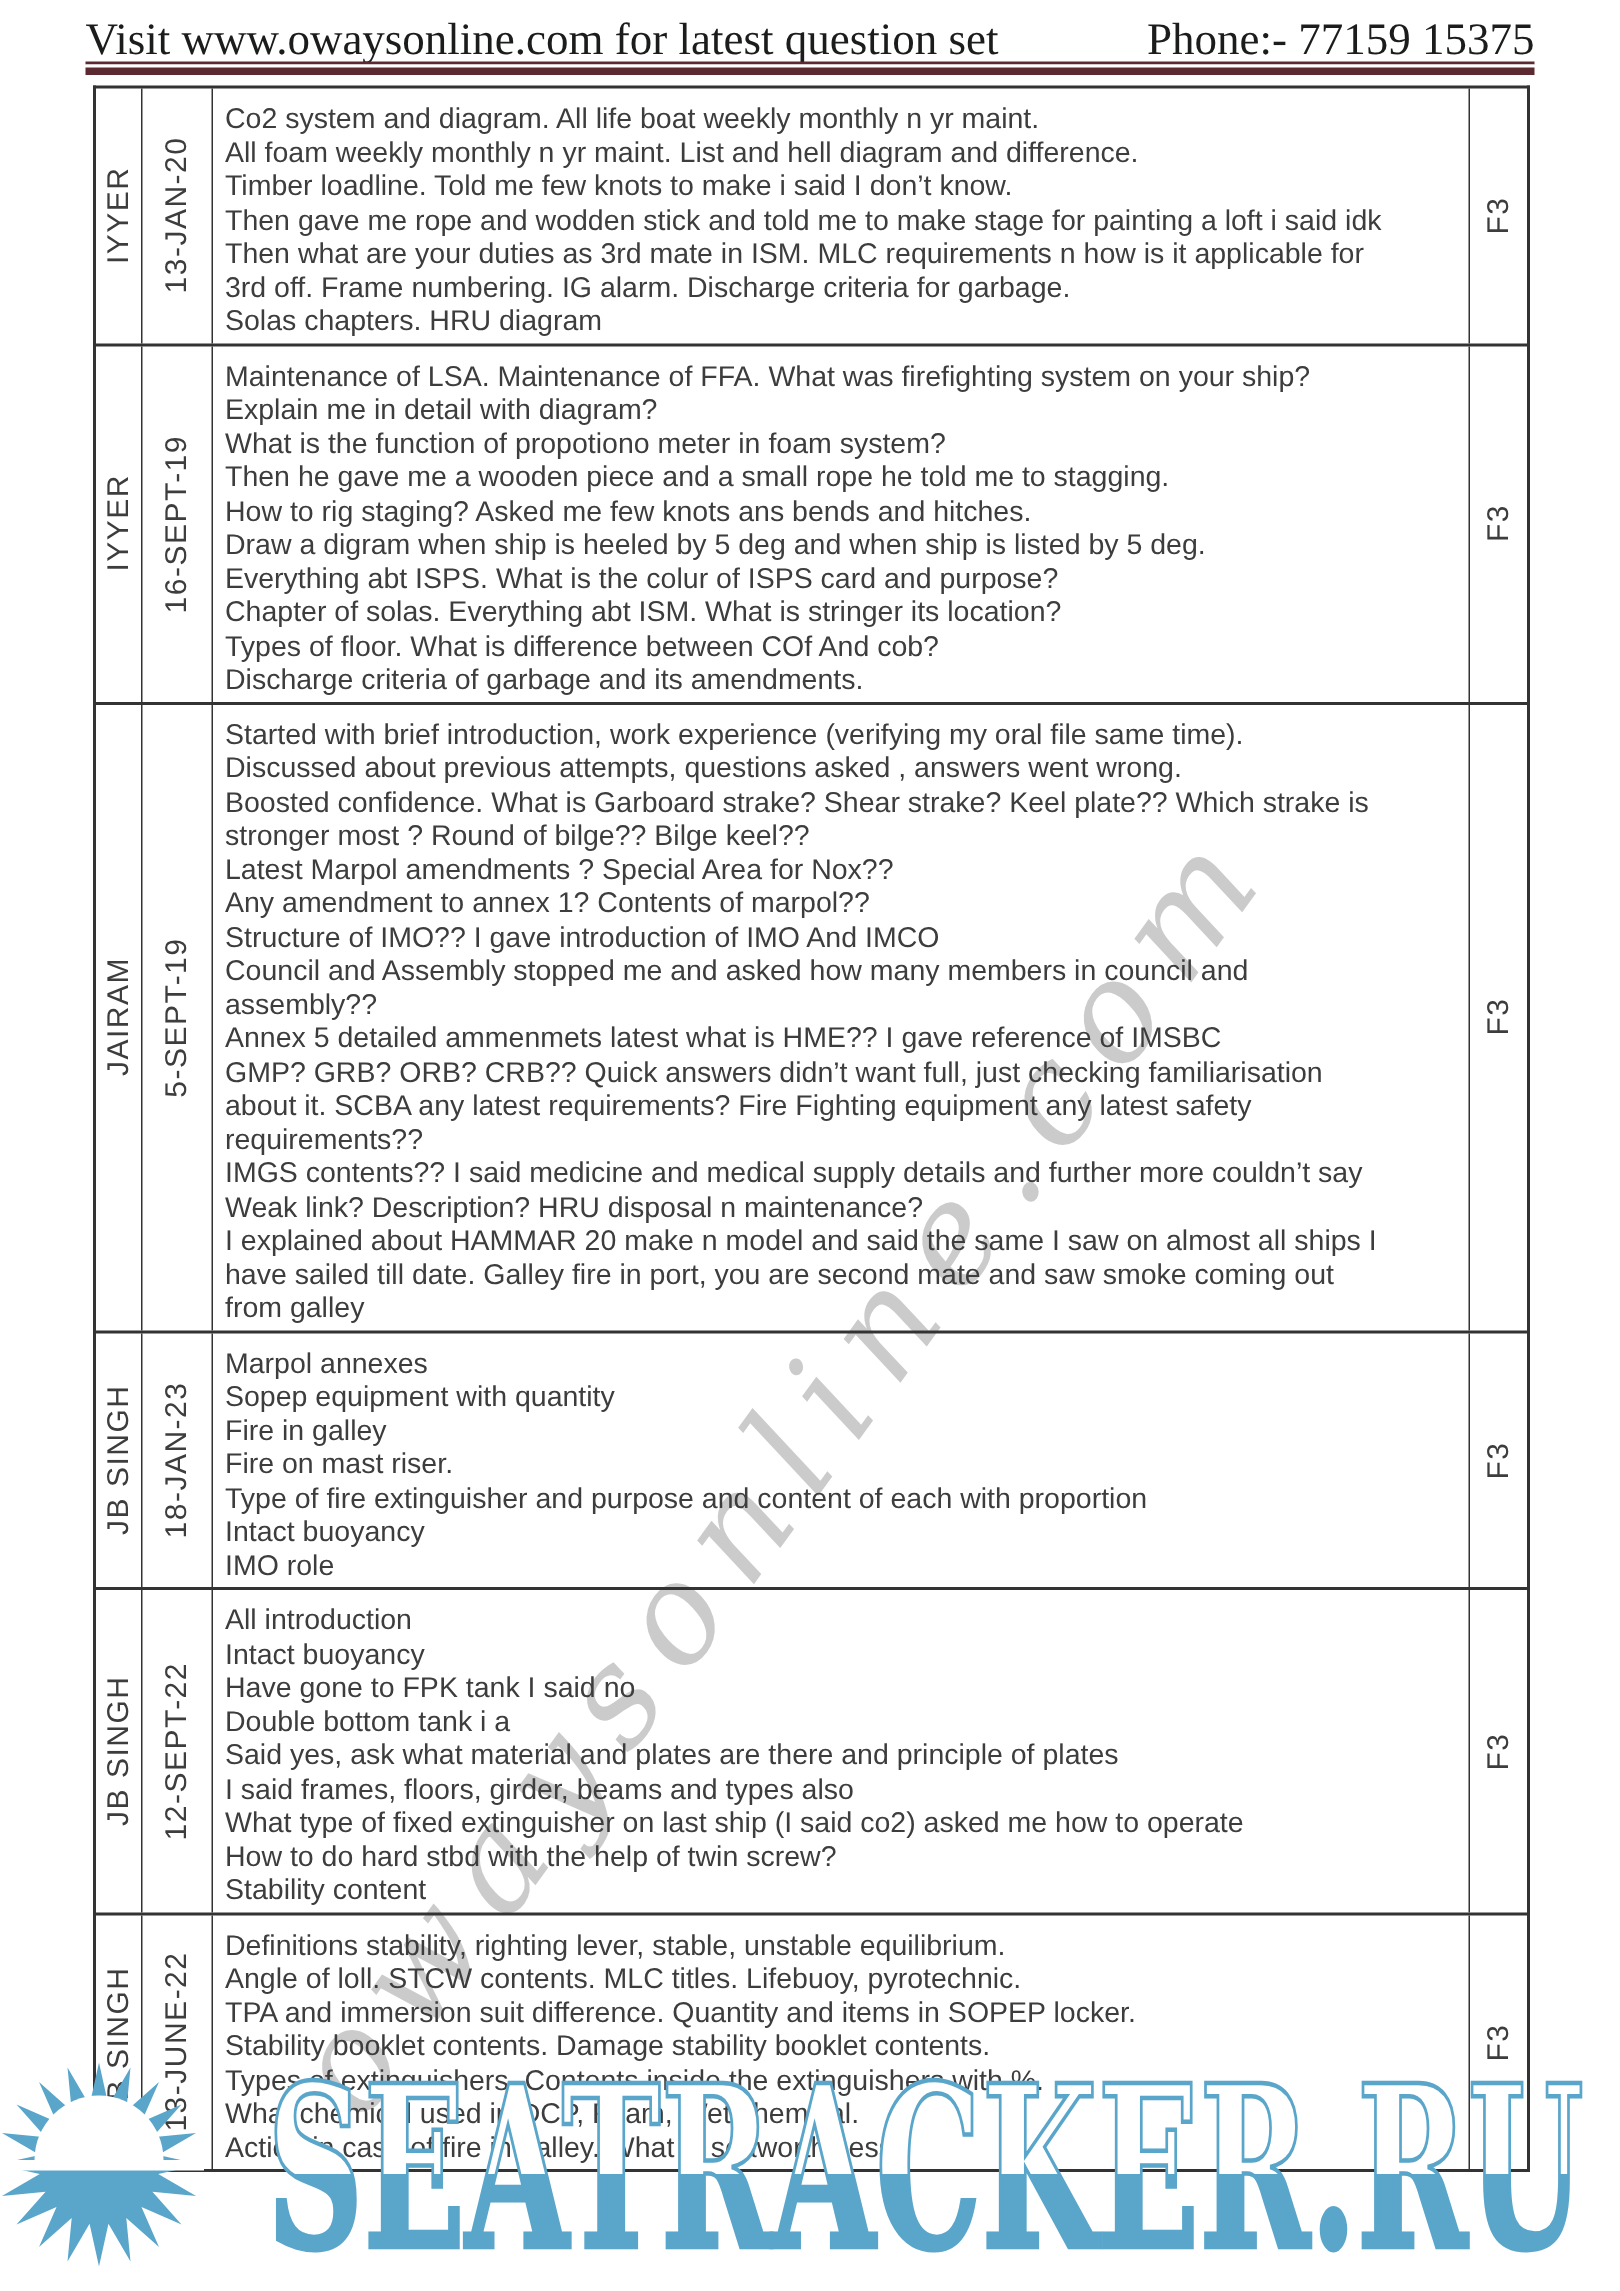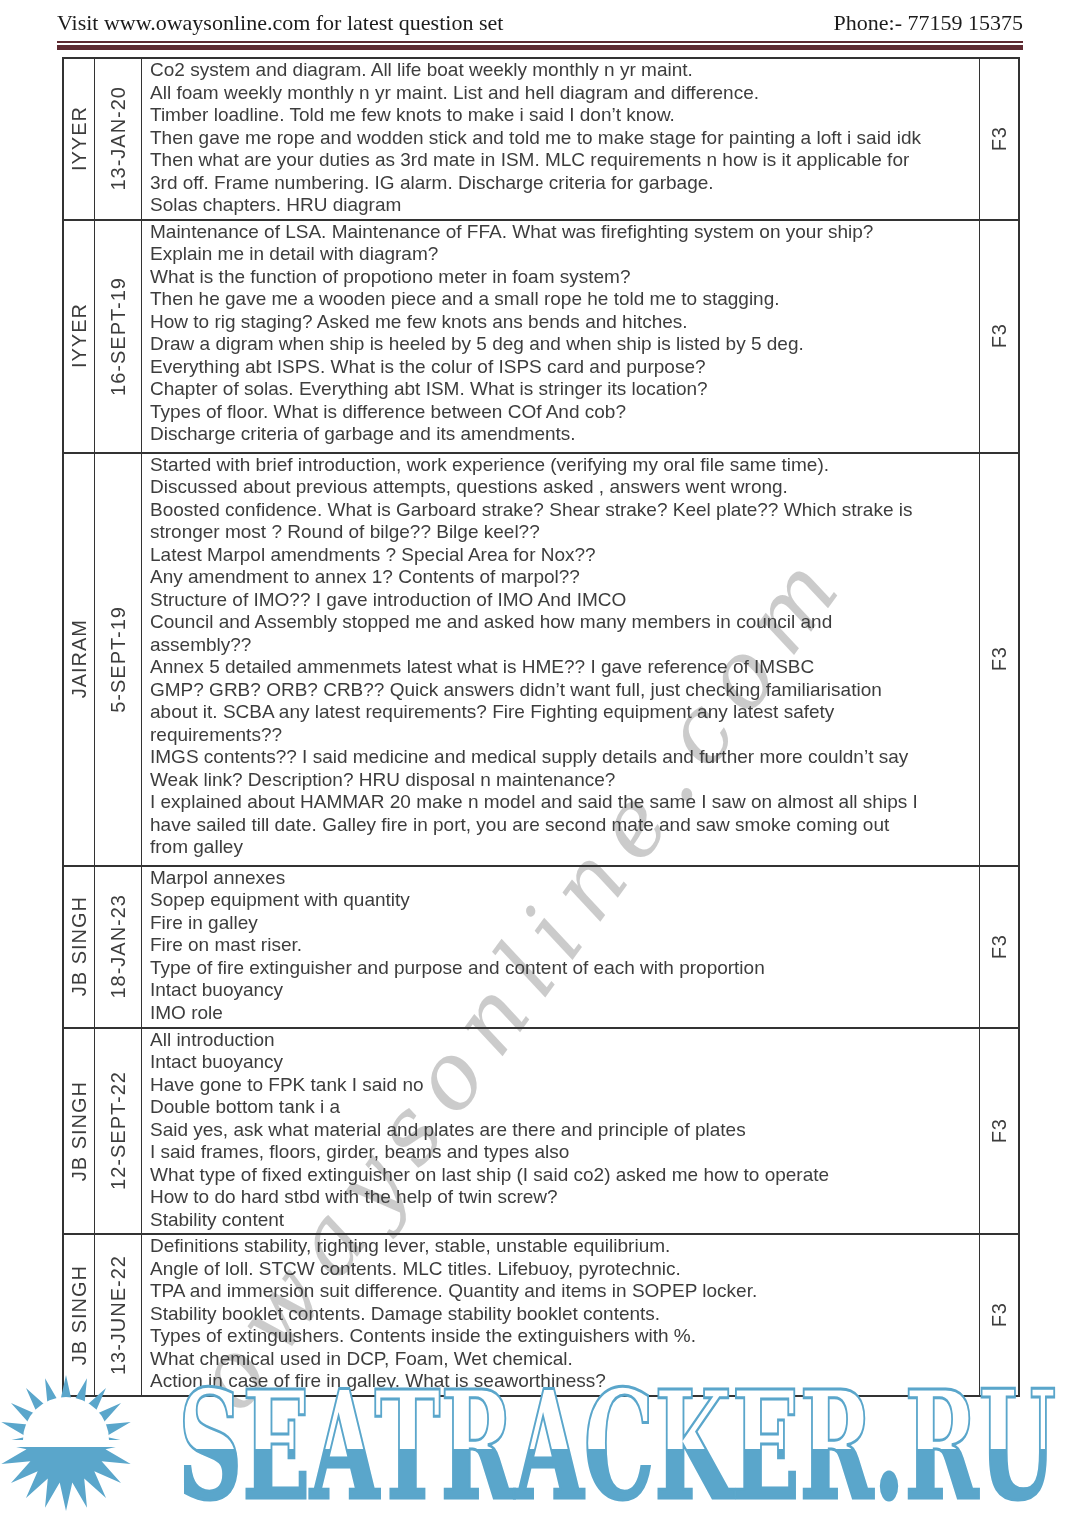--- a/index.html
+++ b/index.html
@@ -9,21 +9,21 @@
     position:relative;
     overflow:hidden;
     font-family:"Liberation Sans", sans-serif;
     color:#3d3d3d;
   }
 
   
   .page-header{
     position:absolute;left:57px;top:10px;width:966px;height:30px;
     font-family:"Liberation Serif", serif;
-    font-size:22px;color:#1c1c1c;
+    font-size:30px;color:#1c1c1c;
     display:flex;justify-content:space-between;align-items:baseline;
   }
   .header-rule{
     position:absolute;left:57px;top:41px;width:966px;
   }
   .header-rule .thin{height:2px;background:#5e2a31;}
   .header-rule .gap{height:2px;background:#ffffff;}
   .header-rule .thick{height:5px;background:#5e2a31;}
 
   
@@ -61,21 +61,21 @@
     display:flex;align-items:center;justify-content:center;
   }
   .cell.date{
     width:47px;flex:0 0 47px;
     border-right:1.5px solid #333;
     display:flex;align-items:center;justify-content:center;
   }
   .cell.qtext{
     flex:1 1 auto;
     border-right:1.5px solid #333;
-    padding:0 6px 2px 8px;
+    padding:10px 6px 2px 8px;
     font-size:19px;line-height:22.5px;
     white-space:pre-line;
   }
   .cell.grade{
     width:38px;flex:0 0 38px;
     display:flex;align-items:center;justify-content:center;
   }
   .vert{
     writing-mode:vertical-rl;
     transform:rotate(180deg);

